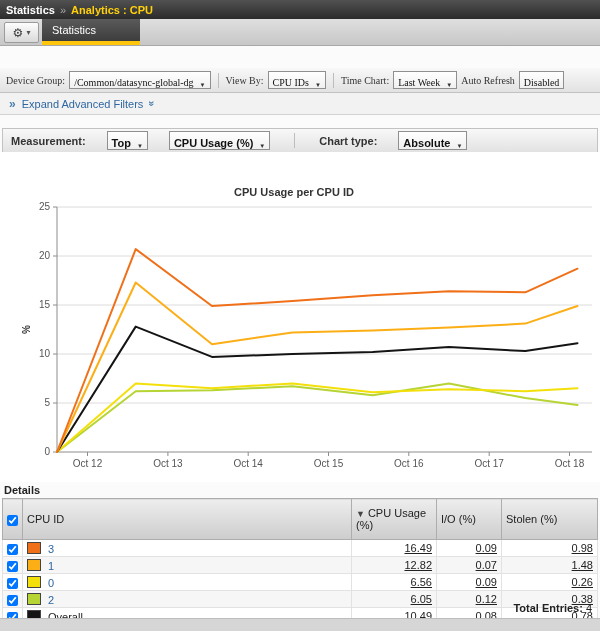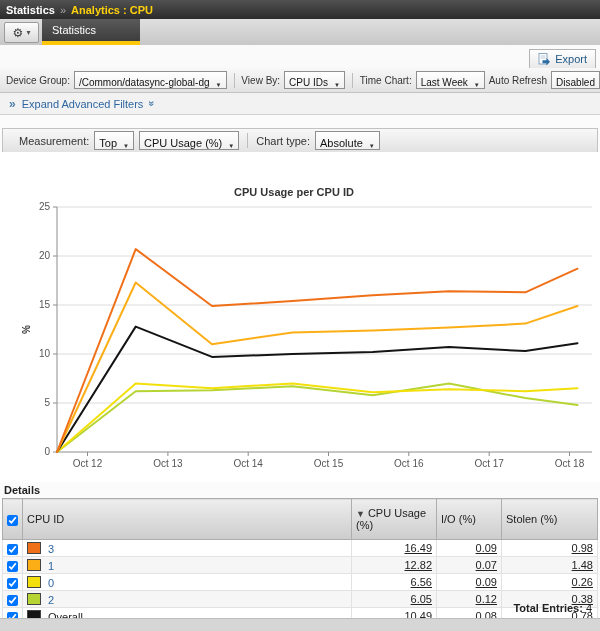--- a/index.html
+++ b/index.html
@@ -30,38 +30,38 @@
   .exportline{position:absolute;top:45px;left:0;right:0;height:23px;background:#fafafa;
               border-bottom:1px solid #c6c6c6;}
   .export-btn{position:absolute;right:4px;bottom:0;height:18px;display:flex;align-items:center;
               gap:4px;padding:0 8px;border:1px solid #b3b3b3;border-bottom:none;
               background:linear-gradient(#ffffff,#e9e9e9);font-size:11px;color:#235a86;cursor:pointer;}
 
   
   .filterbar{position:absolute;top:68px;left:0;right:0;height:25px;box-sizing:border-box;
              background:linear-gradient(#f8f8f8,#e2e2e2);border-bottom:1px solid #c2c2c2;
              display:flex;align-items:center;gap:4px;padding-left:6px;font-size:10px;color:#333;
-             white-space:nowrap;overflow:hidden;}
+             white-space:nowrap;overflow:hidden;font-family:Liberation Serif, serif;}
   .sel{display:inline-flex;align-items:flex-end;height:16px;border:1px solid #8f8f8f;
        background:linear-gradient(#ffffff,#f0f0f0);padding:0 4px;gap:6px;cursor:pointer;color:#111;}
   .sel .arr{font-size:6px;color:#333;}
   .vsep{width:1px;height:15px;background:#bdbdbd;margin:0 3px;}
 
   
   .advbar{position:absolute;top:93px;left:0;right:0;height:21px;background:#f2f2f2;
           border-bottom:1px solid #d2d2d2;display:flex;align-items:center;gap:6px;
           padding-left:9px;font-size:11px;}
   .adv-arrow{color:#4c7fae;font-weight:bold;font-size:12px;}
   .adv-link{color:#2f66a2;cursor:pointer;}
   .adv-chev{display:inline-block;transform:rotate(90deg);color:#4c7fae;font-size:10px;font-weight:bold;}
 
   
   .measurebar{position:absolute;top:128px;left:2px;right:2px;height:23px;
               background:linear-gradient(#f8f8f8,#e2e2e2);border:1px solid #c2c2c2;
-              display:flex;align-items:center;gap:5px;padding-left:16px;font-size:11px;color:#333;}
+              display:flex;align-items:center;gap:21px;padding-left:8px;font-size:11px;color:#333;font-weight:bold;}
   .measurebar .sel{font-size:11px;height:17px;}
 
   
   .chart{position:absolute;top:152px;left:0;width:600px;height:330px;background:#ffffff;}
   .chart-title{position:absolute;top:34px;left:0;right:12px;text-align:center;
                font-size:11px;font-weight:bold;color:#333;}
   .chart svg{position:absolute;top:0;left:0;}
   .tick{font-size:10px;fill:#555;font-family:"Liberation Sans",sans-serif;}
   .ylab{font-size:10px;font-weight:bold;fill:#333;font-family:"Liberation Sans",sans-serif;}
 
@@ -101,31 +101,20 @@
   <div class="tabrow">
     <div class="gear">
       <span>⚙</span>
       <span class="caret">▾</span>
     </div>
     <div class="tab">
       <span>Statistics</span>
     </div>
   </div>
 
-  <div class="exportline">
-    <div class="export-btn">
-      <svg width="13" height="13" viewBox="0 0 13 13">
-        <rect x="1" y="0.5" width="8" height="10.5" fill="#ffffff" stroke="#8aa6c0"></rect>
-        <line x1="2.5" y1="3" x2="7.5" y2="3" stroke="#b8c9da"></line>
-        <line x1="2.5" y1="5" x2="7.5" y2="5" stroke="#b8c9da"></line>
-        <path d="M4.5,7.2 h4 v-2.2 l3.5,3.7 -3.5,3.7 v-2.2 h-4 z" fill="#2e6da4"></path>
-      </svg>
-      <span>Export</span>
-    </div>
-  </div>
 
   <div class="filterbar">
     <span>Device Group:</span>
     <span class="sel">
       <span>/Common/datasync-global-dg</span>
       <span class="arr">▼</span>
     </span>
     <span class="vsep"></span>
     <span>View By:</span>
     <span class="sel">

